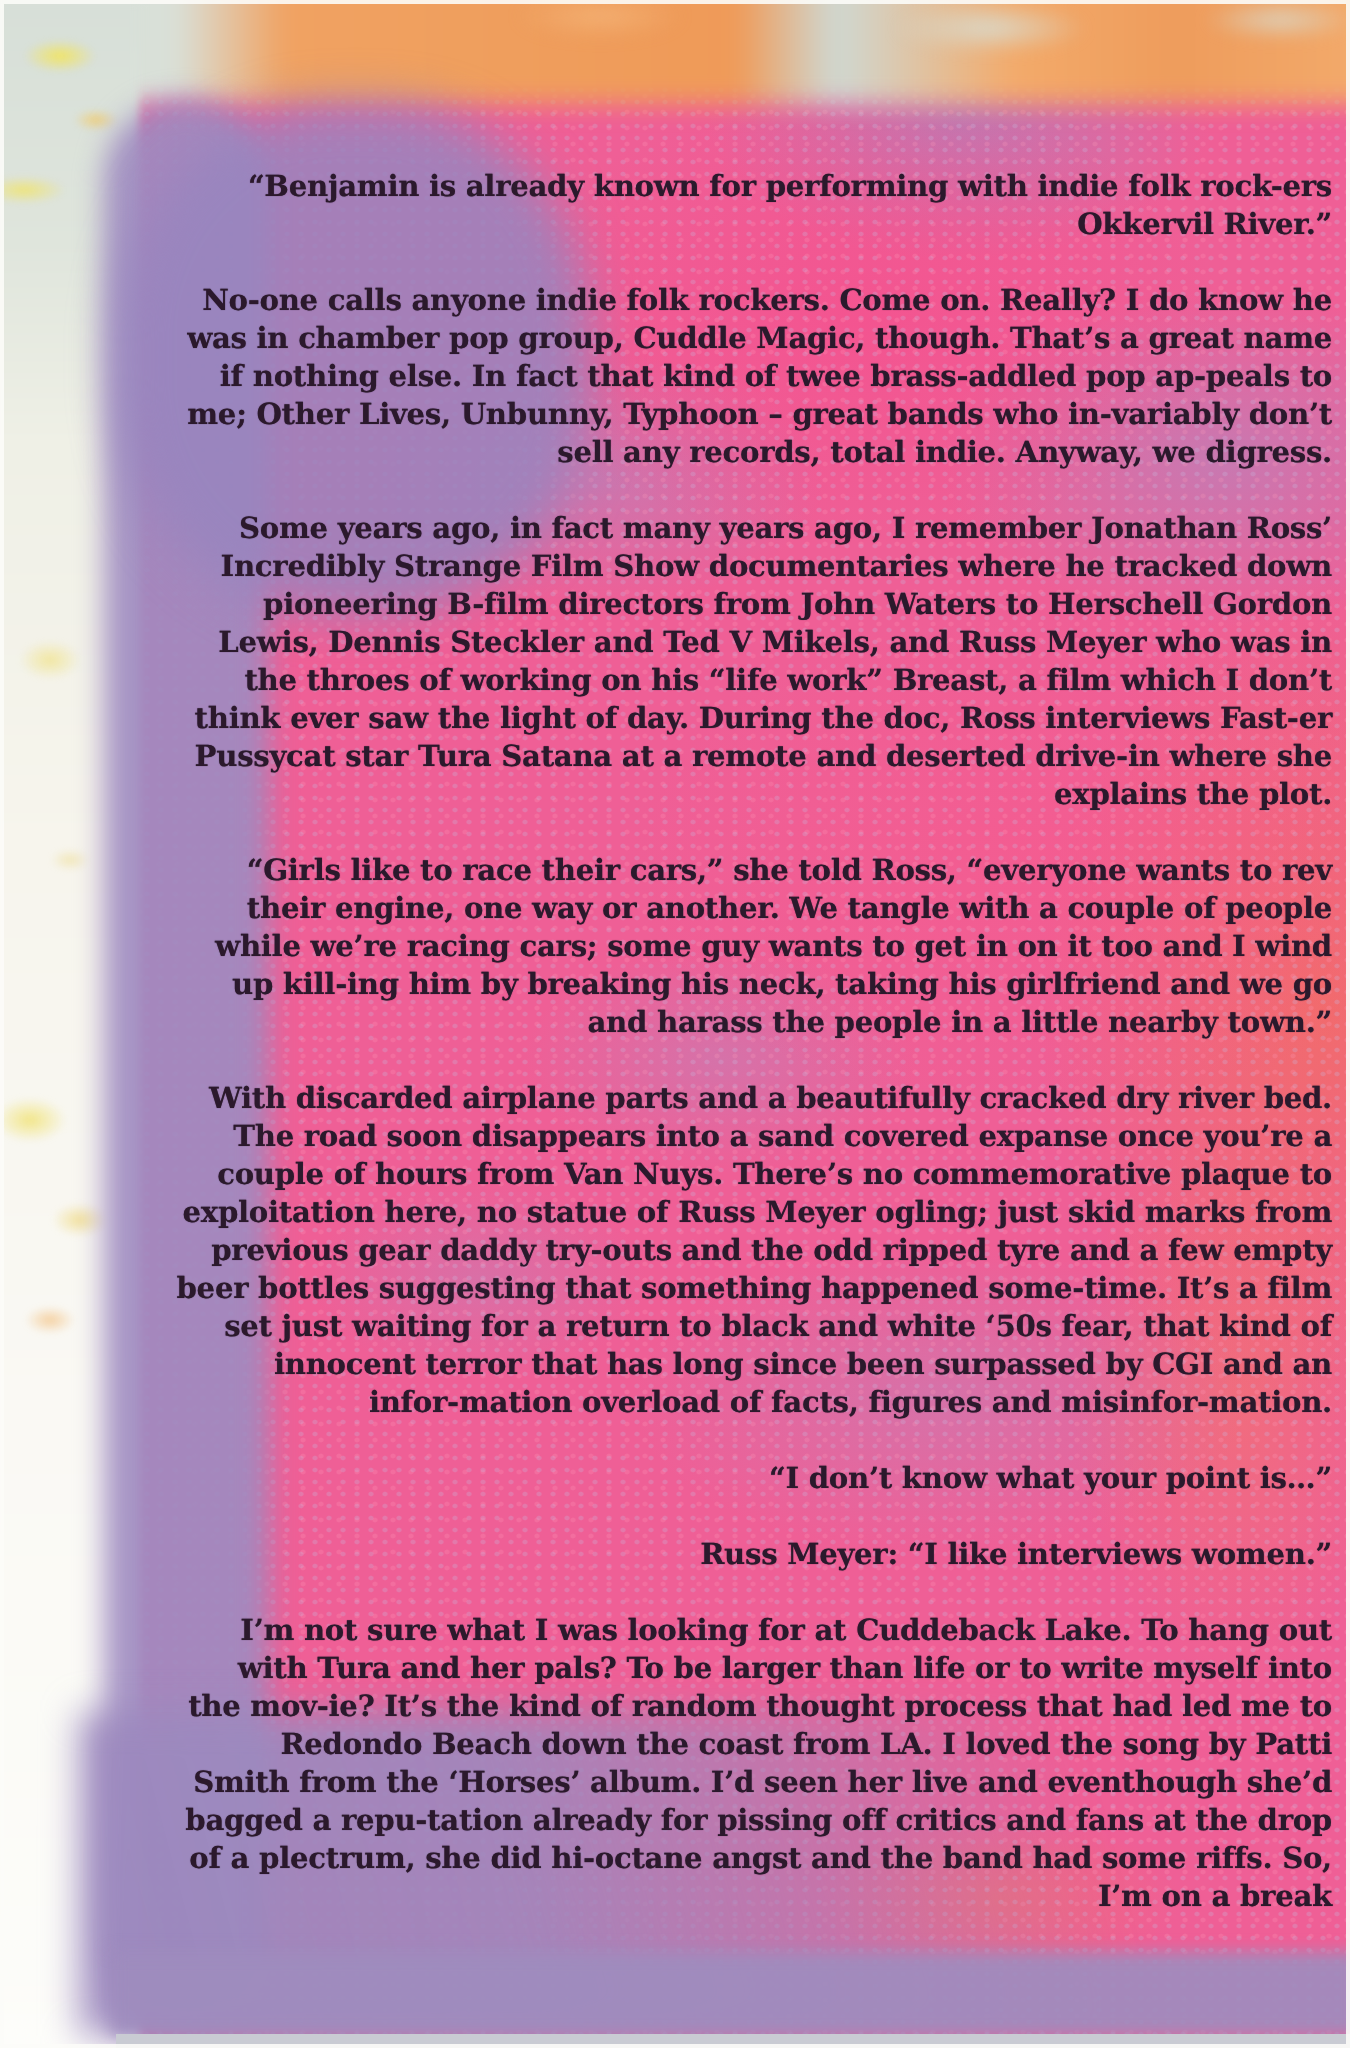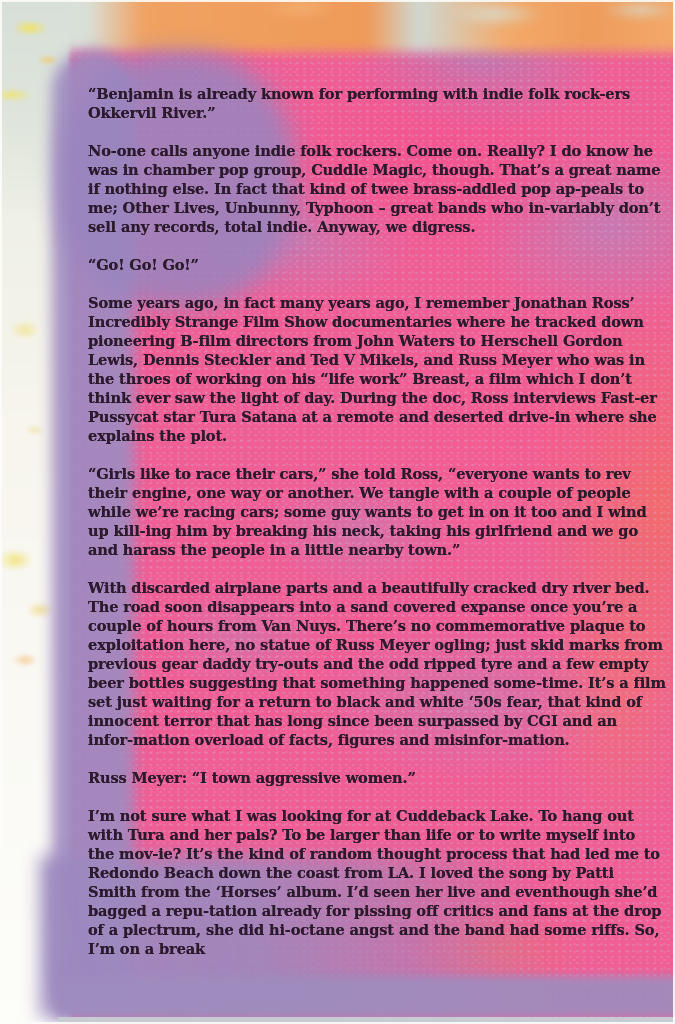--- a/index.html
+++ b/index.html
@@ -124,21 +124,21 @@
   .article {
     position: absolute;
     left: 88px; top: 84px; width: 578px;
     color: #2b192c;
     font-weight: 700;
     font-size: 14.6px;
     line-height: 19px;
     letter-spacing: -0.15px;
     text-shadow: 0 0 0.5px rgba(43,25,44,0.75);
   }
-  .article p { margin: 0 0 19px 0; }
+  .article p { margin: 0 0 19px 0; text-align: right; }
   .article p:last-child { margin-bottom: 0; }
 </style>
 </head>
 <body>
 
 <div class="page">
 
   <div class="layer layer-pink"></div>
   <div class="layer layer-speckle"></div>
   <div class="layer layer-top-band"></div>
@@ -148,21 +148,21 @@
   <div class="layer layer-purple-column"></div>
   <div class="layer layer-purple-top-blob"></div>
   <div class="layer layer-bottom-purple"></div>
   <div class="layer layer-bottom-band"></div>
   <div class="layer layer-bottom-strip"></div>
   <div class="layer layer-frame"></div>
 
   <div class="article">
     <p>“Benjamin is already known for performing with indie folk rock-ers Okkervil River.”</p>
     <p>No-one calls anyone indie folk rockers. Come on. Really? I do know he was in chamber pop group, Cuddle Magic, though. That’s a great name if nothing else. In fact that kind of twee brass-addled pop ap-peals to me; Other Lives, Unbunny, Typhoon – great bands who in-variably don’t sell any records, total indie. Anyway, we digress.</p>
-    <p>“Go! Go! Go!”</p>
     <p>Some years ago, in fact many years ago, I remember Jonathan Ross’ Incredibly Strange Film Show documentaries where he tracked down pioneering B-film directors from John Waters to Herschell Gordon Lewis, Dennis Steckler and Ted V Mikels, and Russ Meyer who was in the throes of working on his “life work” Breast, a film which I don’t think ever saw the light of day. During the doc, Ross interviews Fast-er Pussycat star Tura Satana at a remote and deserted drive-in where she explains the plot.</p>
     <p>“Girls like to race their cars,” she told Ross, “everyone wants to rev their engine, one way or another. We tangle with a couple of people while we’re racing cars; some guy wants to get in on it too and I wind up kill-ing him by breaking his neck, taking his girlfriend and we go and harass the people in a little nearby town.”</p>
     <p>With discarded airplane parts and a beautifully cracked dry river bed. The road soon disappears into a sand covered expanse once you’re a couple of hours from Van Nuys. There’s no commemorative plaque to exploitation here, no statue of Russ Meyer ogling; just skid marks from previous gear daddy try-outs and the odd ripped tyre and a few empty beer bottles suggesting that something happened some-time. It’s a film set just waiting for a return to black and white ‘50s fear, that kind of innocent terror that has long since been surpassed by CGI and an infor-mation overload of facts, figures and misinfor-mation.</p>
-    <p>Russ Meyer: “I town aggressive women.”</p>
+    <p>“I don’t know what your point is…”</p>
+    <p>Russ Meyer: “I like interviews women.”</p>
     <p>I’m not sure what I was looking for at Cuddeback Lake. To hang out with Tura and her pals? To be larger than life or to write myself into the mov-ie? It’s the kind of random thought process that had led me to Redondo Beach down the coast from LA. I loved the song by Patti Smith from the ‘Horses’ album. I’d seen her live and eventhough she’d bagged a repu-tation already for pissing off critics and fans at the drop of a plectrum, she did hi-octane angst and the band had some riffs. So, I’m on a break</p>
   </div>
 
 </div>
 
 </body></html>

